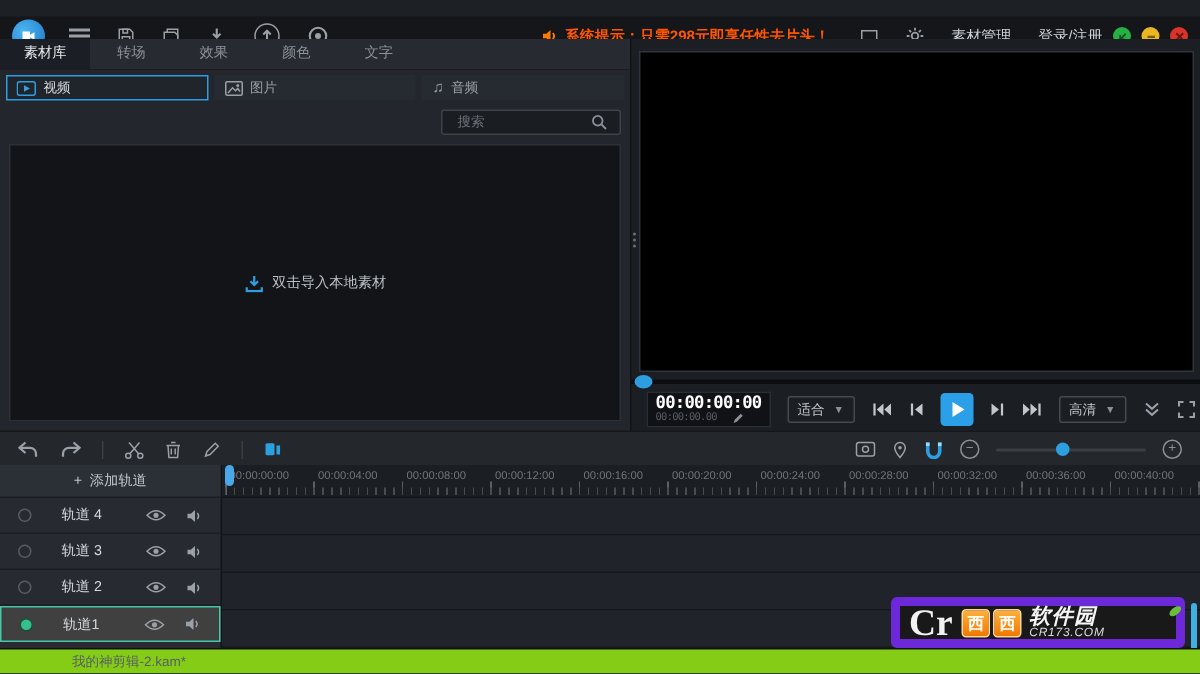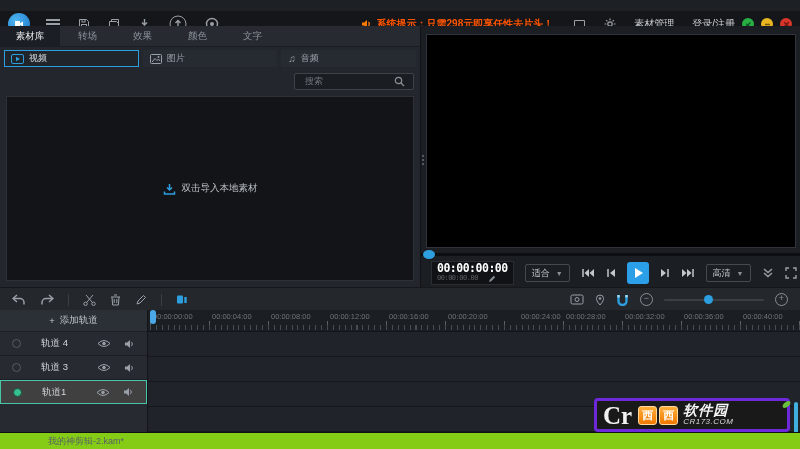--- a/index.html
+++ b/index.html
@@ -82,21 +82,21 @@
   .rlabel{position:absolute;top:2px;font-size:7.5px;color:#70767e;white-space:nowrap;}
   .ticks-minor{position:absolute;left:2px;right:0;bottom:1px;height:5px;background:repeating-linear-gradient(90deg,#464c53 0,#464c53 1px,transparent 1px,transparent 5.9px);}
   .ticks-major{position:absolute;left:2px;right:0;bottom:1px;height:9px;background:repeating-linear-gradient(90deg,#5a6068 0,#5a6068 1px,transparent 1px,transparent 59px);}
   .lane{height:25px;border-bottom:1px solid #16181c;background:#202329;box-sizing:border-box;}
   .playhead{position:absolute;left:2px;top:0;width:6px;height:14px;background:#4aa8e8;border-radius:3px;}
   .v-scroll{position:absolute;right:2px;top:92px;width:4px;height:36px;background:#3fb0e0;border-radius:2px;}
   
   .statusbar{position:absolute;left:0;top:432px;right:0;height:17px;background:#84cc16;border-top:1px solid #101215;display:flex;align-items:center;}
   .proj{padding-left:48px;font-size:9px;color:#595f66;}
   
-  .watermark{position:absolute;left:594px;top:398px;width:196px;height:34px;background:#191919;border:3px solid #6d28d9;border-radius:4px;display:flex;align-items:center;padding:0 6px;box-sizing:border-box;}
+  .watermark{position:absolute;left:594px;top:398px;width:196px;height:34px;background:#191919;border:6px solid #6d28d9;border-radius:4px;display:flex;align-items:center;padding:0 6px;box-sizing:border-box;}
   .wm-cr{font-family:"Liberation Serif",serif;font-size:25px;font-weight:bold;color:#f2f2f2;line-height:1;position:relative;margin-right:4px;}
   .wm-leaf{position:absolute;right:-4px;top:1px;width:9px;height:5px;background:#6abf3a;border-radius:60% 40% 60% 40%;transform:rotate(-28deg);}
   .wm-box{width:17px;height:17px;border-radius:3px;background:linear-gradient(#ffb03a,#f07800);border:1px solid #ffd9a0;color:#fff;font-size:11px;font-weight:bold;display:flex;align-items:center;justify-content:center;margin-left:2px;}
   .wm-col{margin-left:5px;display:flex;flex-direction:column;line-height:1.05;}
   .wm-name{font-size:14px;font-weight:bold;font-style:italic;color:#f5f5f5;letter-spacing:1px;}
   .wm-site{font-size:8px;font-style:italic;color:#dcdcdc;letter-spacing:0.5px;}
 </style>
 </head>
 <body>
 
@@ -418,20 +418,38 @@
               </svg>
             </span>
           <span>
               <svg width="11" height="10" viewBox="0 0 11 10">
                 <path d="M1 3.5 h2.2 L6 1 v8 L3.2 6.5 H1 Z" fill="#9aa0a8"></path>
                 <path d="M7.5 3 a3 3 0 0 1 0 4" stroke="#9aa0a8" fill="none"></path>
               </svg>
             </span>
         </span>
       </div>
+      <div class="track-row">
+        <span class="dot"></span>
+        <span>轨道 2</span>
+        <span class="ticons">
+          <span>
+              <svg width="14" height="9" viewBox="0 0 14 9">
+                <path d="M1 4.5 Q7 -1.5 13 4.5 Q7 10.5 1 4.5 Z" fill="none" stroke="#9aa0a8"></path>
+                <circle cx="7" cy="4.5" r="1.7" fill="#9aa0a8"></circle>
+              </svg>
+            </span>
+          <span>
+              <svg width="11" height="10" viewBox="0 0 11 10">
+                <path d="M1 3.5 h2.2 L6 1 v8 L3.2 6.5 H1 Z" fill="#9aa0a8"></path>
+                <path d="M7.5 3 a3 3 0 0 1 0 4" stroke="#9aa0a8" fill="none"></path>
+              </svg>
+            </span>
+        </span>
+      </div>
       <div class="track-row sel">
         <span class="dot"></span>
         <span>轨道1</span>
         <span class="ticons">
           <span>
               <svg width="14" height="9" viewBox="0 0 14 9">
                 <path d="M1 4.5 Q7 -1.5 13 4.5 Q7 10.5 1 4.5 Z" fill="none" stroke="#9aa0a8"></path>
                 <circle cx="7" cy="4.5" r="1.7" fill="#9aa0a8"></circle>
               </svg>
             </span>
@@ -445,21 +463,21 @@
       </div>
     </div>
     <div class="lanes">
       <div class="ruler">
         <span class="rlabel" style="left:5px">00:00:00:00</span>
         <span class="rlabel" style="left:64px">00:00:04:00</span>
         <span class="rlabel" style="left:123px">00:00:08:00</span>
         <span class="rlabel" style="left:182px">00:00:12:00</span>
         <span class="rlabel" style="left:241px">00:00:16:00</span>
         <span class="rlabel" style="left:300px">00:00:20:00</span>
-        <span class="rlabel" style="left:373px">00:00:24:00</span>
+        <span class="rlabel" style="left:359px">00:00:24:00</span>
         <span class="rlabel" style="left:418px">00:00:28:00</span>
         <span class="rlabel" style="left:477px">00:00:32:00</span>
         <span class="rlabel" style="left:536px">00:00:36:00</span>
         <span class="rlabel" style="left:595px">00:00:40:00</span>
         <div class="ticks-major"></div>
         <div class="ticks-minor"></div>
         <div class="playhead"></div>
       </div>
       <div class="lane"></div>
       <div class="lane"></div>

